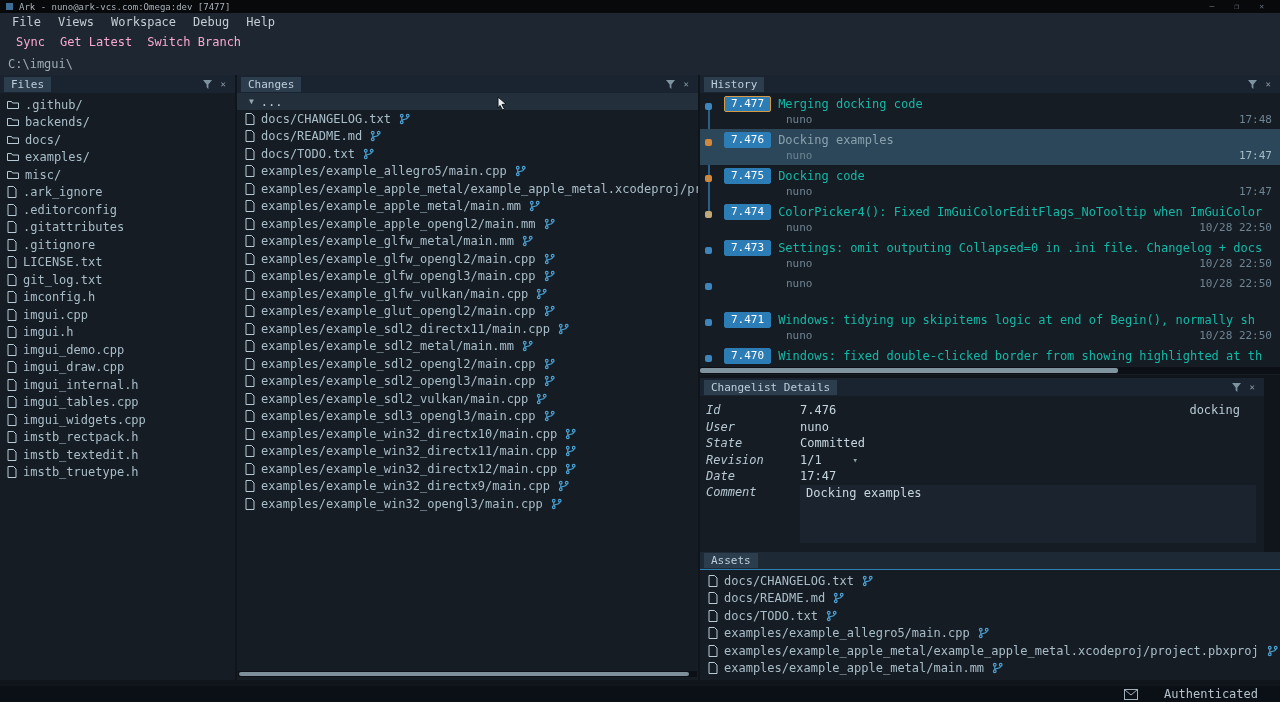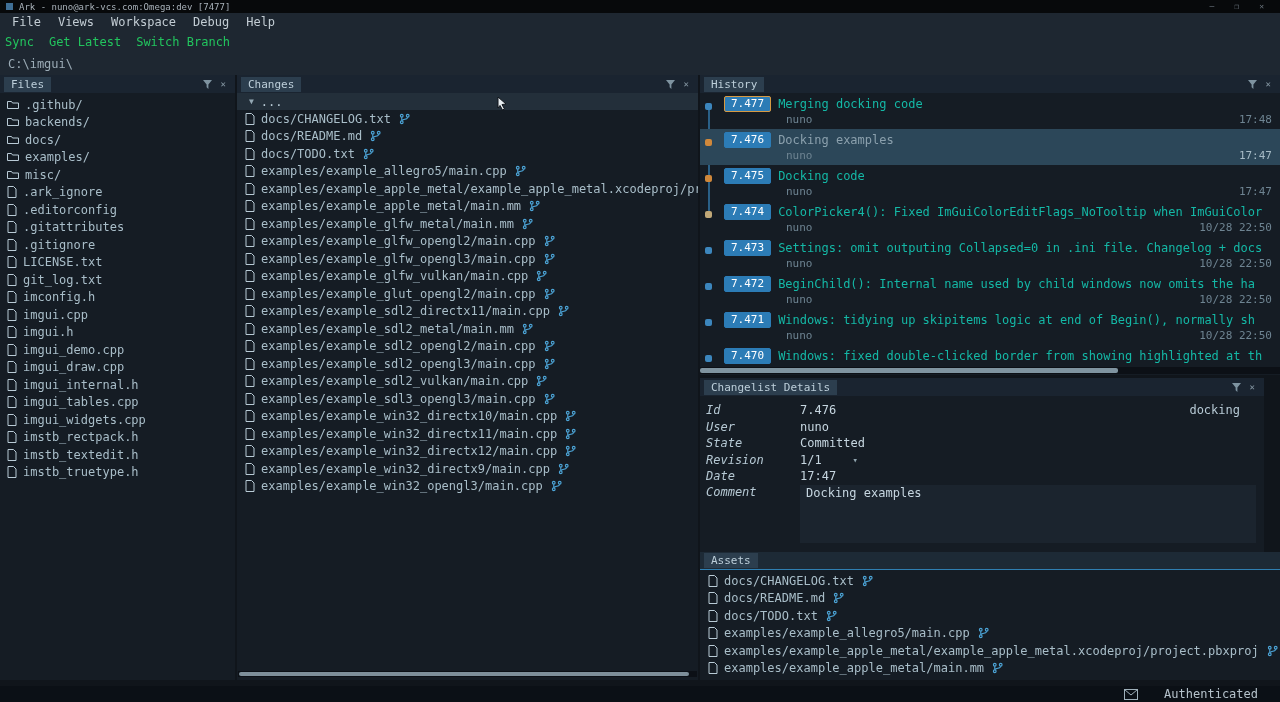--- a/index.html
+++ b/index.html
@@ -11,21 +11,21 @@
   }
   
   .titlebar { position:absolute; top:0; left:0; right:0; height:13px; background:#07090b;
     display:flex; align-items:center; gap:6px; padding:0 6px; }
   .appicon { width:7px; height:7px; background:#3f6f96; flex:none; }
   .title-text { font-size:9px; color:#a9b2ba; white-space:nowrap; }
   .winbtns { margin-left:auto; display:flex; gap:20px; color:#6a747d; font-size:8px; padding-right:10px; }
   .menubar { position:absolute; top:13px; left:0; right:0; height:18px; background:#1e2731;
     display:flex; align-items:center; gap:17px; padding-left:12px; color:#c3cdd4; }
   .toolbar { position:absolute; top:31px; left:0; right:0; height:21px; background:#1e2731;
-    display:flex; align-items:center; gap:15px; padding-left:5px; color:#22c55e; }
+    display:flex; align-items:center; gap:15px; padding-left:16px; color:#f9a8d4; }
   .toolbtn { cursor:default; }
   .pathrow { position:absolute; top:52px; left:0; right:0; height:23px; background:#1e2731;
     display:flex; align-items:center; padding-left:8px; color:#9cacb7; }
   
   .panel { position:absolute; background:#151c24; }
   .files-panel   { left:0;     top:75px; width:235px; bottom:22px; }
   .changes-panel { left:237px; top:75px; width:461px; bottom:22px; }
   .rightstack    { position:absolute; left:700px; top:75px; right:0; bottom:22px; }
   .history-panel { position:absolute; top:0; left:0; right:0; height:300px; background:#151c24; }
   .details-panel { position:absolute; top:303px; left:0; right:16px; height:174px; background:#151c24; }
@@ -478,20 +478,38 @@
               <g fill="none" stroke="#4da6d9" stroke-width="1.2">
                 <circle cx="3" cy="2.5" r="1.5"></circle>
                 <circle cx="9.5" cy="2.5" r="1.5"></circle>
                 <circle cx="3" cy="9.5" r="1.5"></circle>
                 <path d="M3 4v4M9.5 4c0 2.5-4.5 2-6 3.5"></path>
               </g>
             </svg>
           </span>
         </div>
 
+        <div class="crow">
+          <span class="ic">
+            <svg width="10" height="12" viewBox="0 0 10 12">
+              <path d="M1 .5h5.5L9 3v8.5H1z" fill="none" stroke="#b9cbd6"></path>
+            </svg>
+          </span>
+          <span class="cname">examples/example_apple_opengl2/main.mm</span>
+          <span class="forkic">
+            <svg width="11" height="12" viewBox="0 0 12 12">
+              <g fill="none" stroke="#4da6d9" stroke-width="1.2">
+                <circle cx="3" cy="2.5" r="1.5"></circle>
+                <circle cx="9.5" cy="2.5" r="1.5"></circle>
+                <circle cx="3" cy="9.5" r="1.5"></circle>
+                <path d="M3 4v4M9.5 4c0 2.5-4.5 2-6 3.5"></path>
+              </g>
+            </svg>
+          </span>
+        </div>
 
         <div class="crow">
           <span class="ic">
             <svg width="10" height="12" viewBox="0 0 10 12">
               <path d="M1 .5h5.5L9 3v8.5H1z" fill="none" stroke="#b9cbd6"></path>
             </svg>
           </span>
           <span class="cname">examples/example_glfw_metal/main.mm</span>
           <span class="forkic">
             <svg width="11" height="12" viewBox="0 0 12 12">
@@ -867,24 +885,20 @@
               <span class="htitle">Settings: omit outputing Collapsed=0 in .ini file. Changelog + docs</span>
             </div>
             <div class="h2">
               <span class="huser">nuno</span>
               <span class="htime">10/28 22:50</span>
             </div>
           </div>
 
           <div class="hrow">
             <span class="dot dot-blue"></span>
-            <div class="h1">
-              <span class="badge">7.472</span>
-              <span class="htitle">BeginChild(): Internal name used by child windows now omits the ha</span>
-            </div>
             <div class="h2">
               <span class="huser">nuno</span>
               <span class="htime">10/28 22:50</span>
             </div>
           </div>
 
           <div class="hrow">
             <span class="dot dot-blue"></span>
             <div class="h1">
               <span class="badge">7.471</span>

